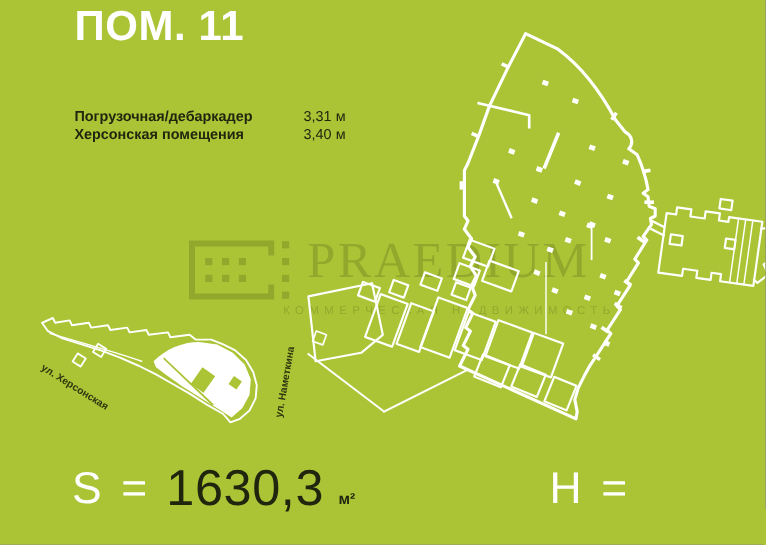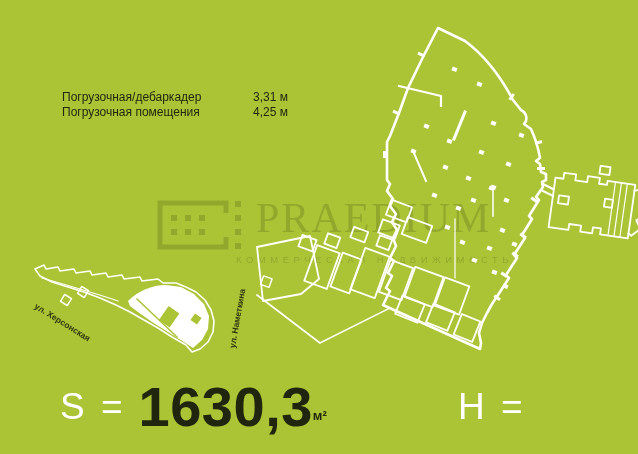--- a/index.html
+++ b/index.html
@@ -10,21 +10,21 @@
   }
   
   .title{
     position:absolute;left:62px;top:2px;
     font-size:35px;font-weight:800;letter-spacing:.5px;
     color:#ffffff;z-index:5;
   }
   
   .specs{position:absolute;left:62px;top:90px;z-index:5;color:#20260e;}
   .spec-row{display:flex;line-height:15px;font-size:12px;}
-  .spec-label{width:191px;font-weight:400;}
+  .spec-label{width:191px;font-weight:700;}
   .spec-value{font-weight:500;}
   
   .watermark{
     position:absolute;left:156px;top:194px;z-index:1;
     color:#7d9226;opacity:.55;width:360px;
   }
   .wm-row{display:flex;align-items:flex-start;}
   .wm-logo{flex:0 0 auto;margin-top:2px;}
   .wm-brand{
     font-family:"Liberation Serif",serif;
@@ -46,41 +46,42 @@
   .street-right{left:227px;top:347px;transform:rotate(-80deg);transform-origin:0 0;}
   
   .metric{position:absolute;display:flex;align-items:flex-end;z-index:5;}
   .metric-area{left:60px;top:384px;}
   .metric-height{left:458px;top:384px;}
   .metric-prefix{
     color:#ffffff;font-size:37px;font-weight:400;letter-spacing:3px;
     line-height:46px;
   }
   .metric-value{
-    color:#20260e;font-size:56px;font-weight:700;letter-spacing:.5px;
+    color:#20260e;font-size:42px;font-weight:400;letter-spacing:.5px;
     line-height:46px;margin-left:13px;
   }
   .metric-unit{
-    color:#20260e;font-size:13px;font-weight:700;margin-left:0;margin-bottom:7px;
+    color:#20260e;font-size:13px;font-weight:700;margin-left:12px;margin-bottom:7px;
   }
 </style>
 </head>
 <body>
 
 <div class="slide">
 
+  <div class="title">ПОМ. 11</div>
 
   <div class="specs">
     <div class="spec-row">
       <span class="spec-label">Погрузочная/дебаркадер</span>
       <span class="spec-value">3,31 м</span>
     </div>
     <div class="spec-row">
-      <span class="spec-label">Погрузочная помещения</span>
-      <span class="spec-value">4,25 м</span>
+      <span class="spec-label">Херсонская помещения</span>
+      <span class="spec-value">3,40 м</span>
     </div>
   </div>
 
   <div class="watermark">
     <div class="wm-row">
       <svg class="wm-logo" width="92" height="58" viewBox="0 0 92 58">
         <path d="M70,17 L70,7 L4,7 L4,51 L70,51 L70,41" fill="none" stroke="currentColor" stroke-width="5"></path>
         <rect x="15" y="19" width="6" height="6" fill="currentColor"></rect>
         <rect x="29" y="19" width="6" height="6" fill="currentColor"></rect>
         <rect x="43" y="19" width="6" height="6" fill="currentColor"></rect>

